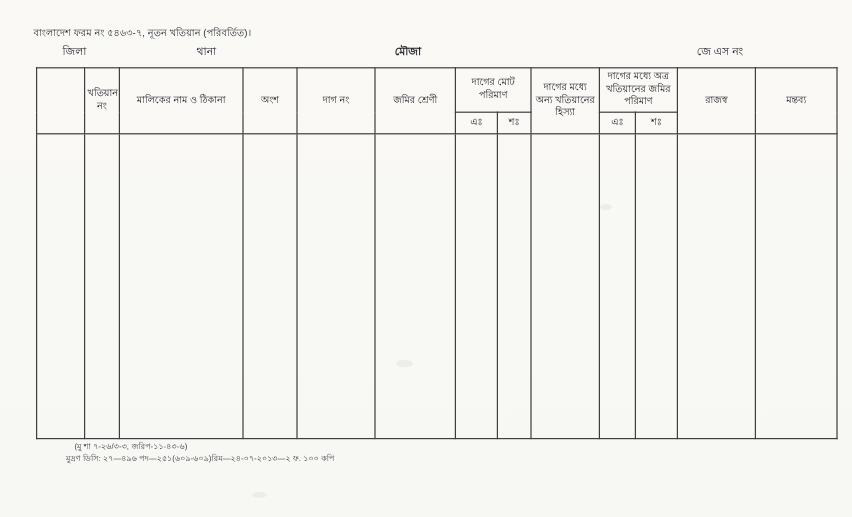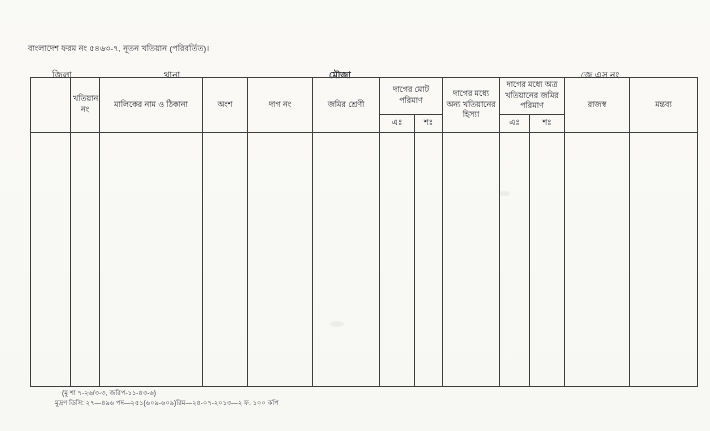--- a/index.html
+++ b/index.html
@@ -2,27 +2,27 @@
 <html><head>
 <meta charset="utf-8">
 <style>
   html,body{margin:0;padding:0;}
   body{
     width:710px;height:431px;position:relative;overflow:hidden;
     background:#f9f9f6;
     font-family:"Liberation Sans","DejaVu Sans",sans-serif;
     color:#26262c;
   }
-  .scan-page{position:absolute;inset:0;background:linear-gradient(180deg,#faf9f6 0%,#f8f8f5 60%,#f7f7f4 100%);margin-top:21px;}
+  .scan-page{position:absolute;inset:0;background:linear-gradient(180deg,#faf9f6 0%,#f8f8f5 60%,#f7f7f4 100%);}
   .form-line{
     position:absolute;left:28px;top:21px;
     font-size:8px;letter-spacing:.1px;color:#2e2e38;white-space:nowrap;
   }
   .top-label{
-    position:absolute;top:47px;transform:translateX(-50%);
+    position:absolute;top:36px;transform:translateX(-50%);
     font-size:9px;color:#23232b;white-space:nowrap;
   }
   .lbl-district{left:62px;}
   .lbl-thana{left:172px;}
   .lbl-mouza{left:340px;font-weight:bold;}
   .lbl-jsno{left:600px;}
   table.khatian{
     position:absolute;left:30px;top:56px;
     width:667px;border-collapse:collapse;table-layout:fixed;
   }

